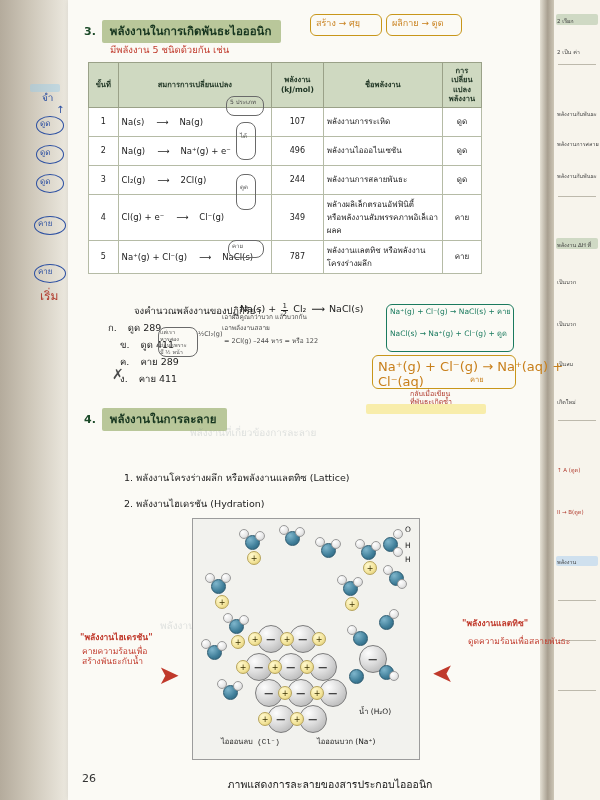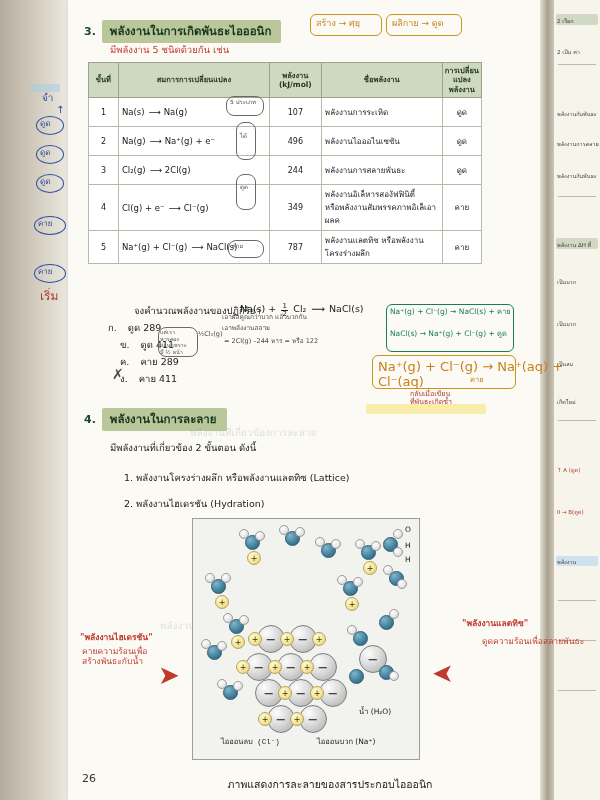--- a/index.html
+++ b/index.html
@@ -135,21 +135,21 @@
   td.c-step { width: 26px; text-align: center; }
   td.c-eq   { width: 150px; }
   td.c-val  { width: 48px; text-align: center; }
   td.c-name { width: 132px; }
   td.c-type { width: 34px; text-align: center; color:#1a1a1a;}
   th.th-type { width: 34px; }
 
   .eqn {
     display: flex;
     align-items: center;
-    gap: 4px;
+    gap: 12px;
     font-size: 8.5px;
     white-space: nowrap;
   }
   .arrow { letter-spacing: -1px; }
 
   
   .hand {
     position: absolute;
     font-family: "DejaVu Sans", sans-serif;
     line-height: 1.15;
@@ -386,21 +386,21 @@
         <td class="c-step">4</td>
         <td class="c-eq">
           <div class="eqn">
             <span>Cl(g) + e⁻</span>
             <span class="arrow">⟶</span>
             <span>Cl⁻(g)</span>
           </div>
         </td>
         <td class="c-val">349</td>
         <td class="c-name">
-          <div>พลังงานอิเล็หารสองัฟฟินิตี้</div>
+          <div>พลัางผลิเล็กตรอนอัฟฟินิตี้</div>
           <div>หรือพลังงานสัมพรรคภาพอิเล็เอาผลค</div>
         </td>
         <td class="c-type">คาย</td>
       </tr>
       <tr>
         <td class="c-step">5</td>
         <td class="c-eq">
           <div class="eqn">
             <span>Na⁺(g) + Cl⁻(g)</span>
             <span class="arrow">⟶</span>
@@ -490,21 +490,20 @@
   <div class="hand hand-orange" style="left:470px; top:376px; font-size:7.5px;">คาย</div>
   <div class="hand hand-red" style="left:410px; top:390px; font-size:7px; white-space:pre-line; line-height:1.2;">กลับเมื่อเขียน
 ที่พันธะเกิดซ้ำ</div>
   <div class="hl-yellow" style="left:366px; top:404px; width:120px; height:10px;"></div>
 
   <div class="sec-head" style="left:84px; top:408px;">
     <span class="sec-num">4.</span>
     <span class="sec-title">พลังงานในการละลาย</span>
   </div>
 
-  <div class="body-text" style="left:110px; top:440px;">มีพลังงานที่เกี่ยวข้อง 2 ขั้นตอน ดังนี้</div>
   <div class="body-text" style="left:124px; top:470px;">1. พลังงานโครงร่างผลึก หรือพลังงานแลตทิซ (Lattice)</div>
   <div class="body-text" style="left:124px; top:496px;">2. พลังงานไฮเดรชัน (Hydration)</div>
 
   <div class="ghost" style="left:190px; top:425px;">พลังงานที่เกี่ยวข้องการละลาย</div>
   <div class="ghost" style="left:200px; top:530px;">ของสารประกอบไอออนิก</div>
   <div class="ghost" style="left:160px; top:618px;">พลังงานในการละลาย</div>
 
   <div class="figure">
 
     <div class="w-o" style="left:18px; top:60px;"></div>
@@ -597,19 +596,19 @@
     <div class="fig-label" style="left:28px; top:216px;font-family:Liberation Mono, monospace;">ไอออนลบ (Cl⁻)</div>
     <div class="fig-label" style="left:124px; top:216px;">ไอออนบวก (Na⁺)</div>
   </div>
 
   <div class="fig-hand" style="left:80px; top:632px; font-weight:bold;">"พลังงานไฮเดรชัน"</div>
   <div class="fig-hand" style="left:82px; top:646px; white-space:pre-line;">คายความร้อนเพื่อ
 สร้างพันธะกับน้ำ</div>
   <div class="red-arrow" style="left:158px; top:662px;">➤</div>
 
   <div class="fig-hand" style="left:462px; top:618px; font-weight:bold;">"พลังงานแลตทิซ"</div>
-  <div class="fig-hand" style="left:482px; top:636px;">ดูดความร้อนเพื่อสลายพันธะ</div>
+  <div class="fig-hand" style="left:468px; top:636px;">ดูดความร้อนเพื่อสลายพันธะ</div>
   <div class="red-arrow" style="left:432px; top:660px; transform:scaleX(-1);">➤</div>
 
   <div class="page-num">26</div>
   <div class="fig-caption">ภาพแสดงการละลายของสารประกอบไอออนิก</div>
 
 </div>
 
 </body></html>

